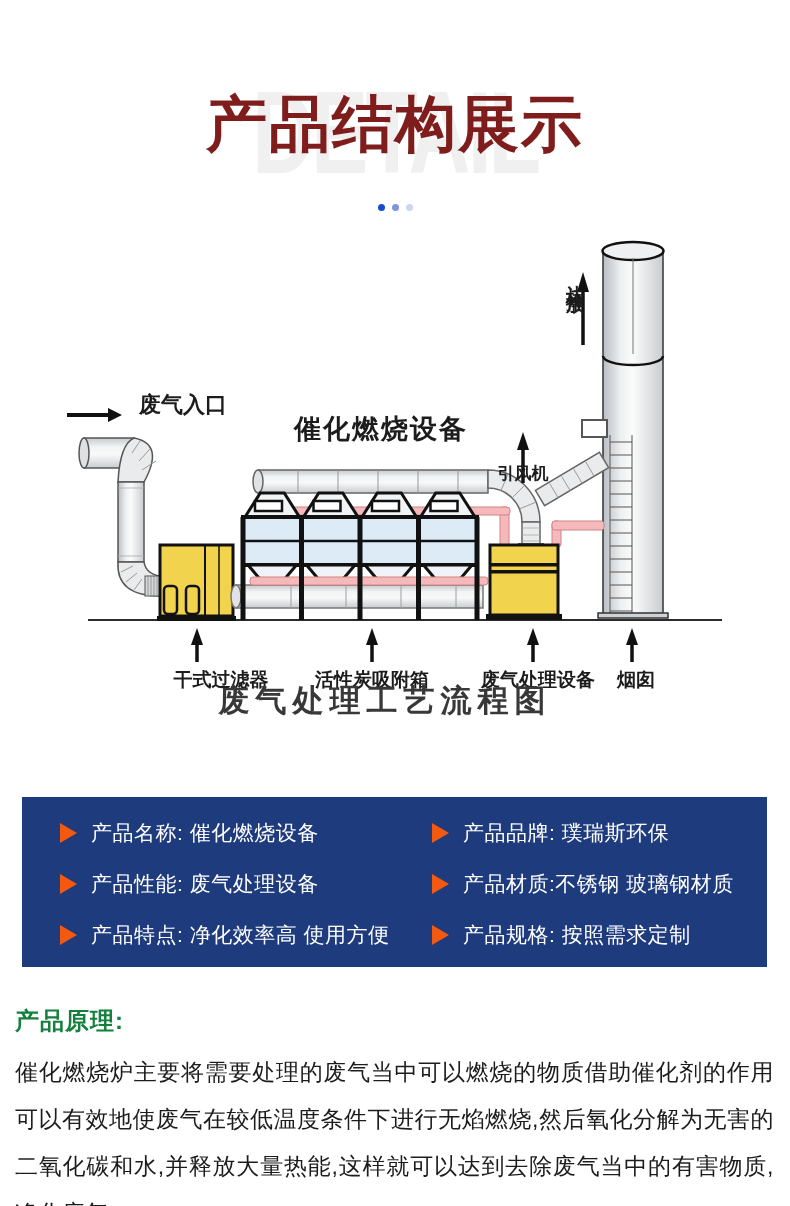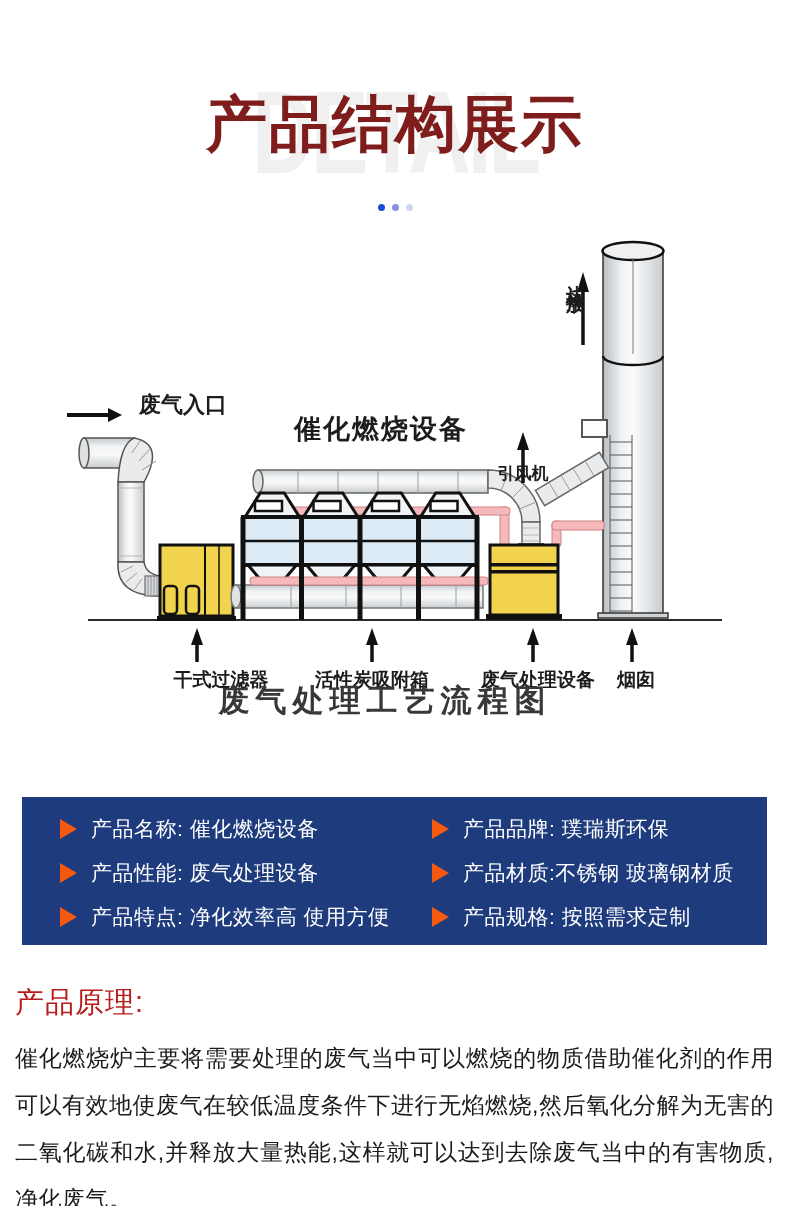--- a/index.html
+++ b/index.html
@@ -45,40 +45,40 @@
   .lbl-bottom    { top:437px; font-size:19px; }
   .lbl-filter    { left:197px;margin-left:24px; }
   .lbl-adsorption{ left:372px; }
   .lbl-furnace   { left:538px; }
   .lbl-chimney   { left:636px; }
   .lbl-caption   { left:385px; top:450px; font-size:31px; letter-spacing:6px;
                    font-family:"Liberation Sans", sans-serif; font-weight:700; color:#383838; }
 
   
   .spec-panel {
-    margin:37px 23px 0 22px; width:745px; height:148px;
+    margin:37px 23px 0 22px; width:745px; height:170px;
     background:var(--c-panel,#1e3b7d);
     display:grid; grid-template-columns:390px 1fr; grid-template-rows:repeat(3,1fr);
     grid-auto-flow:row; padding:10px 0 6px 0;
   }
   .spec-cell { display:flex; align-items:center; }
   .spec-cell.left  { padding-left:38px; }
   .spec-cell.right { padding-left:20px; }
   .tri {
     width:0; height:0; flex:none;
     border-left:17px solid var(--c-accent,#f5590f);
     border-top:10px solid transparent;
     border-bottom:10px solid transparent;
     margin-right:14px;
   }
   .spec-text { color:#fff; font-size:21px; font-weight:500; letter-spacing:0.5px; white-space:nowrap; }
 
   
   .principle { margin:38px 16px 0 15px; }
-  .principle-heading { font-size:29px; font-weight:400; color:#b91c1c; letter-spacing:1px; }
+  .principle-heading { font-size:24px; font-weight:700; color:#15803d; letter-spacing:1px; }
   .principle-body {
     margin-top:12px; font-size:23px; line-height:47px; color:#1c1c1c;
     text-align:justify; letter-spacing:0.5px;
   }
 </style>
 </head>
 <body>
 
 <div class="header">
   <div class="watermark">DETAIL</div>

